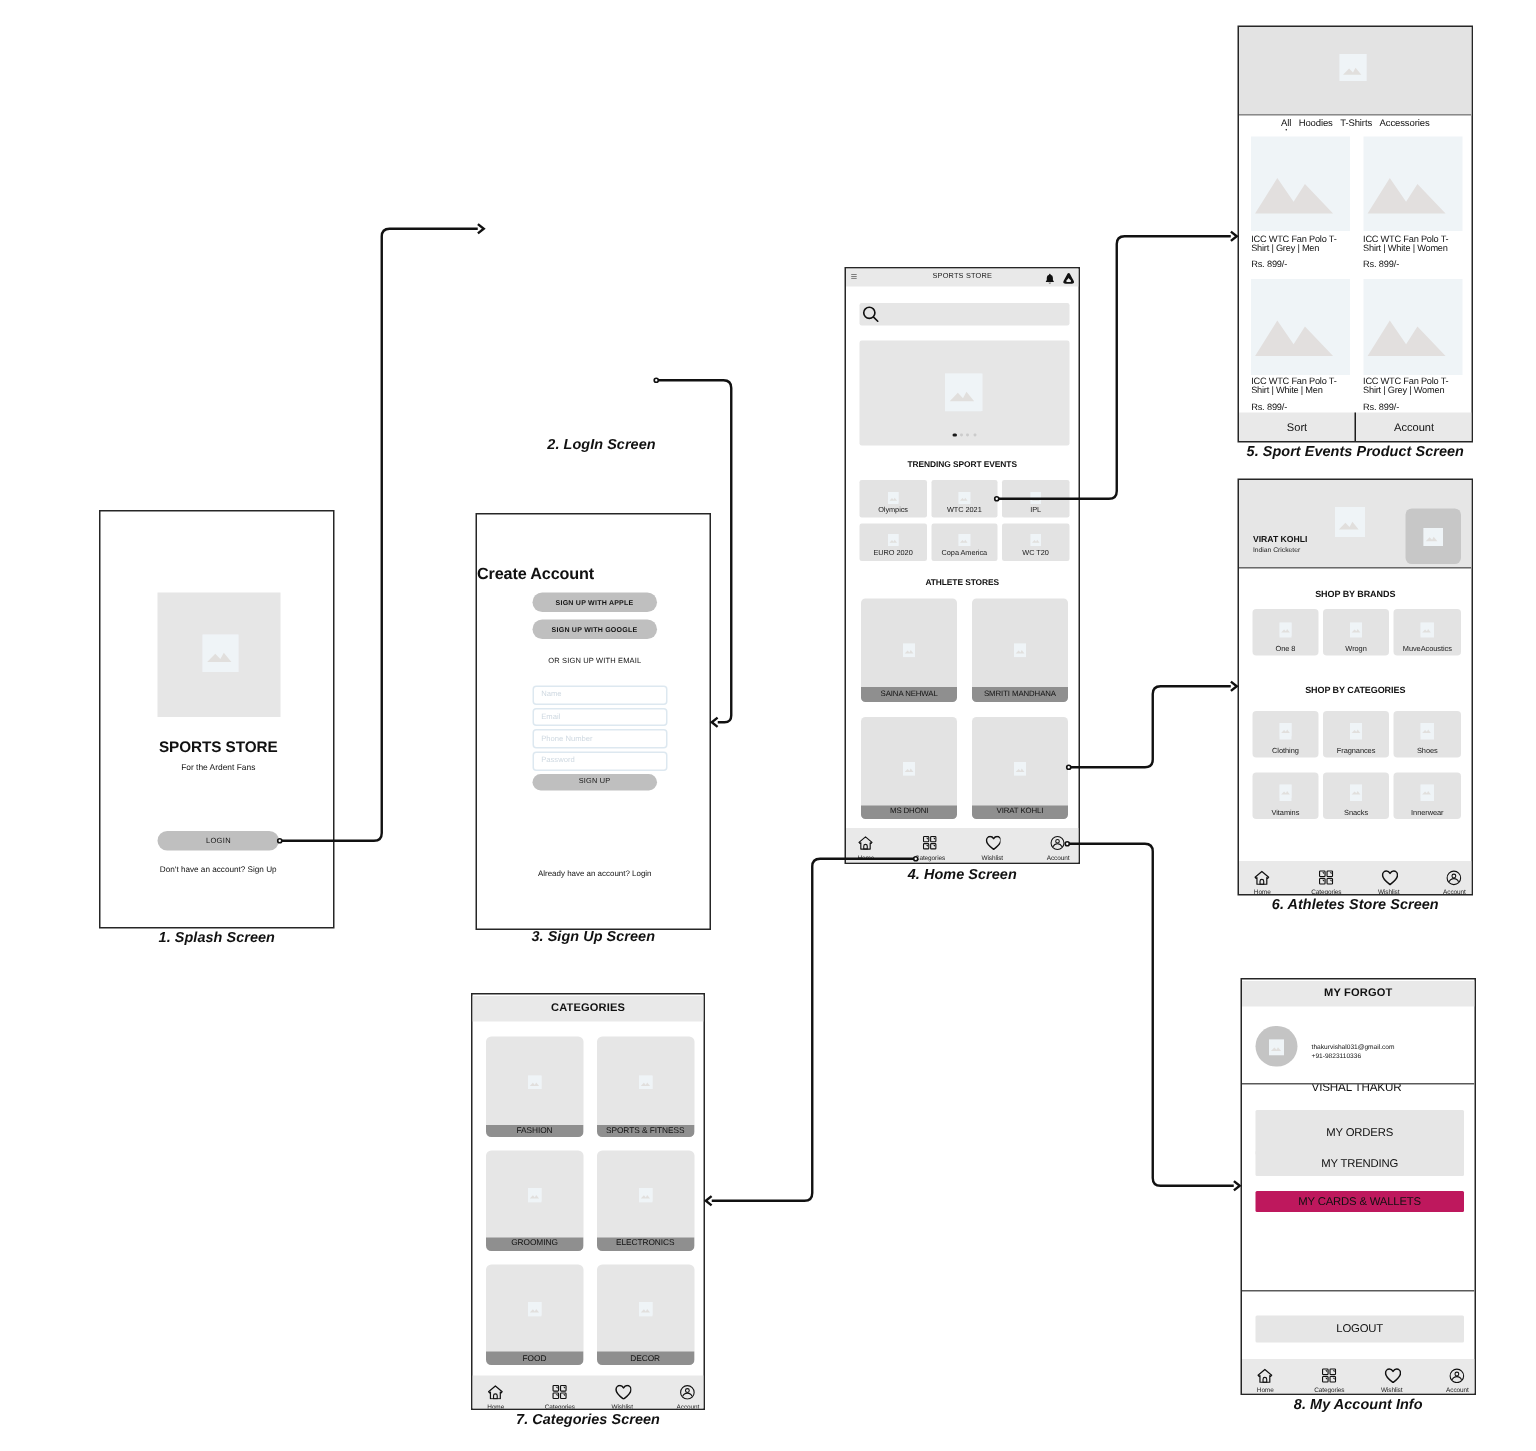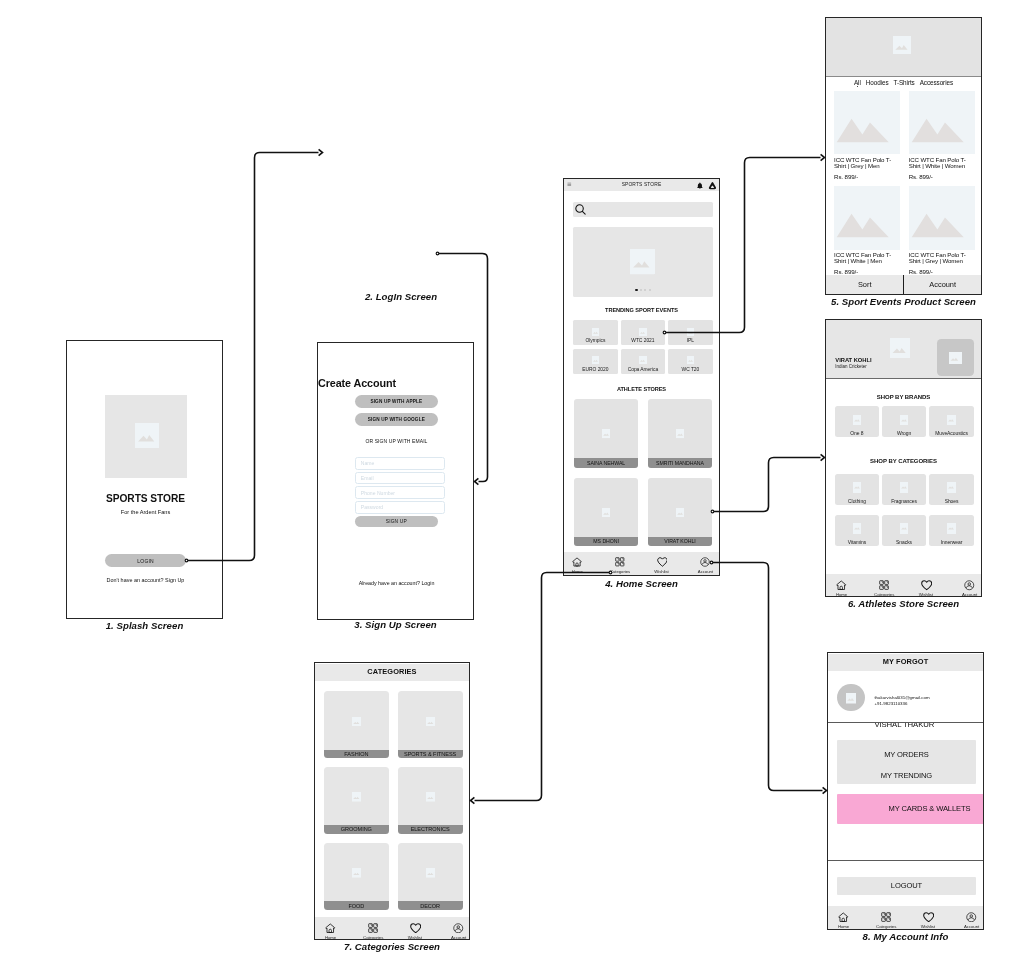--- a/index.html
+++ b/index.html
@@ -577,21 +577,21 @@
             <path d="M3.1 18.4 L8.5 12.8 L11.9 16.4 L14.2 12.1 L19.3 18.4 Z" fill="#e1dfdd"></path>
           </svg>
         </span>
       </div>
       <div style="position:absolute;left:46.4px;top:47px;font-size:7.75px;letter-spacing:-0.1px;margin-top:20px;">VISHAL THAKUR</div>
       <div style="position:absolute;left:46.4px;top:41.8px;font-size:4.4px;color:#111;">thakurvishal031@gmail.com</div>
       <div style="position:absolute;left:46.4px;top:48.4px;font-size:4.4px;color:#111;">+91-9823110336</div>
       <div style="position:absolute;left:0px;top:68.6px;width:155px;height:0px;border-top:0.9px solid #5a5a5a;"></div>
       <div style="position:absolute;left:8.8px;top:86.7px;width:139.3px;height:30px;background:#e6e6e6;border-radius:1px;display:flex;align-items:center;justify-content:center;font-size:7.55px;letter-spacing:-0.12px;">MY ORDERS</div>
       <div style="position:absolute;left:8.8px;top:113.8px;width:139.3px;height:17.3px;background:#e6e6e6;border-radius:1px;display:flex;align-items:center;justify-content:center;font-size:7.55px;letter-spacing:-0.12px;">MY TRENDING</div>
-      <div style="position:absolute;left:8.8px;top:140.9px;width:139.3px;height:30px;background:#f9a8d4;border-radius:1px;display:flex;align-items:center;justify-content:center;font-size:7.55px;letter-spacing:-0.12px;padding-left:23px;">MY CARDS &amp; WALLETS</div>
+      <div style="position:absolute;left:8.8px;top:140.9px;width:139.3px;height:14px;background:#be185d;border-radius:1px;display:flex;align-items:center;justify-content:center;font-size:7.55px;letter-spacing:-0.12px;">MY CARDS &amp; WALLETS</div>
       <div style="position:absolute;left:0px;top:207px;width:155px;height:0px;border-top:0.9px solid #5a5a5a;"></div>
       <div style="position:absolute;left:8.8px;top:224.3px;width:139.3px;height:17.3px;background:#e6e6e6;border-radius:1px;display:flex;align-items:center;justify-content:center;font-size:7.55px;letter-spacing:-0.12px;">LOGOUT</div>
       <div class="navbar" style="position:absolute;left:0;right:0;bottom:0;height:23.3px;background:#e9e9e9;">
         <div class="navitem" style="position:absolute;left:-0.5px;top:6.2px;width:32px;display:flex;flex-direction:column;align-items:center;">
           <span style="display:inline-block;width:10.5px;height:10.5px;line-height:0;">
             <svg viewBox="0 0 24 24" width="10.5" height="10.5" style="display:block">
               <path d="M12 2.2 1.6 11.0 3.1 12.8 4.5 11.6 V21.7 H19.5 V11.6 l1.4 1.2 1.5-1.8 z" fill="none" stroke="#111" stroke-width="1.85" stroke-linejoin="round"></path>
               <path d="M9.2 21.7 V17.0 a2.8 2.8 0 0 1 5.6 0 V21.7 z" fill="none" stroke="#111" stroke-width="1.75" stroke-linejoin="round"></path>
             </svg>
           </span>

